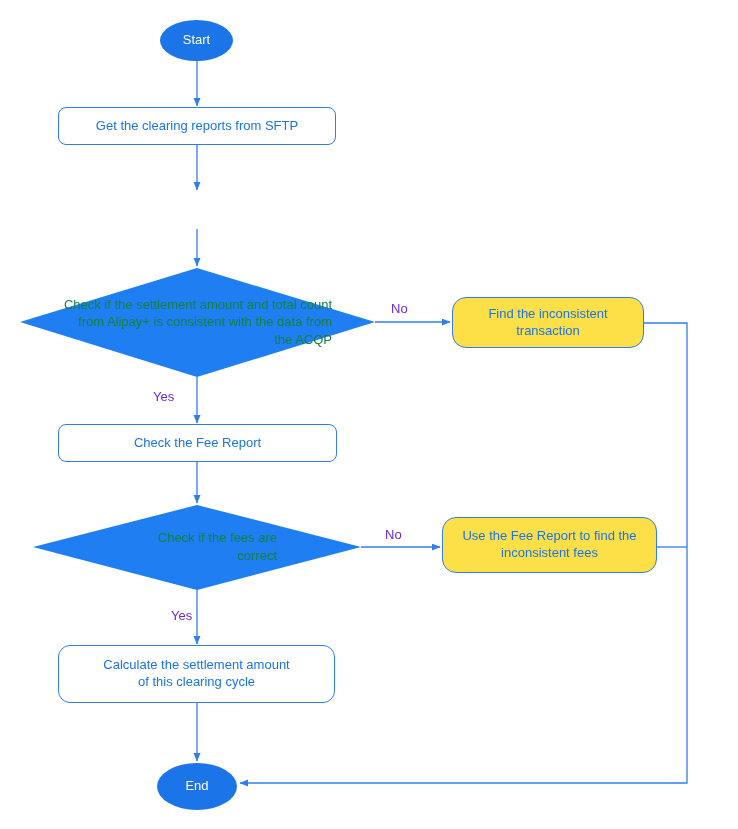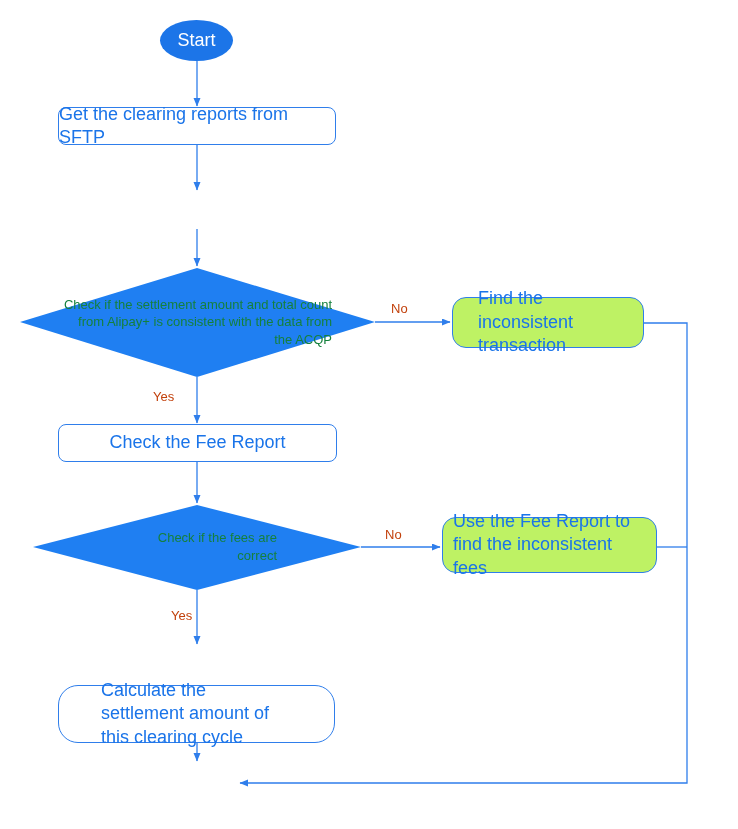--- a/index.html
+++ b/index.html
@@ -14,56 +14,56 @@
   svg.connectors {
     position: absolute;
     left: 0; top: 0;
     width: 738px; height: 829px;
   }
   .node {
     position: absolute;
     display: flex;
     align-items: center;
     justify-content: center;
-    text-align: left;
+    text-align: center;
     box-sizing: border-box;
-    font-size: 18px;
+    font-size: 13px;
     line-height: 1.3;
   }
   .terminator {
     background: #1c75e8;
     color: #ffffff;
     border-radius: 50%;
   }
   .process {
     background: #ffffff;
     border: 1px solid #2f7eeb;
     color: #1a74e9;
     border-radius: 8px;
   }
-  .process.big { border-radius: 20px; margin-top: 40px; }
+  .process.big { border-radius: 12px; }
   .result {
-    background: #bef264;
+    background: #fde047;
     border: 1px solid #2f7eeb;
     color: #1a74e9;
     border-radius: 14px;
   }
   .diamond-text {
     position: absolute;
     display: flex;
     align-items: center;
     justify-content: center;
     text-align: right;
     color: #15803d;
     font-size: 13px;
     line-height: 1.35;
   }
   .edge-label {
     position: absolute;
-    color: #c2410c;
+    color: #6d28d9;
     font-size: 13px;
   }
 </style>
 </head>
 <body>
 
 <div class="canvas">
 
   <svg class="connectors" width="738" height="829" viewBox="0 0 738 829" xmlns="http://www.w3.org/2000/svg">
     <defs>
@@ -85,20 +85,21 @@
 
     <path d="M 644 323 L 687 323 L 687 783 L 240 783" fill="none" stroke="#2f7eeb" stroke-width="1.3" marker-end="url(#arr)"></path>
     <line x1="657" y1="547" x2="687" y2="547" stroke="#2f7eeb" stroke-width="1.3"></line>
 
     <polygon points="197,268 375,322 197,377 20,322" fill="#1f7ff2"></polygon>
     <polygon points="197,505 361,547 197,590 33,547" fill="#1f7ff2"></polygon>
   </svg>
 
   <div class="node terminator" style="left:160px; top:20px; width:73px; height:41px;">Start</div>
 
+  <div class="node terminator" style="left:157px; top:763px; width:80px; height:47px;">End</div>
 
   <div class="node process" style="left:58px; top:107px; width:278px; height:38px;">Get the clearing reports from SFTP</div>
 
 
   <div class="node process" style="left:58px; top:424px; width:279px; height:38px;">Check the Fee Report</div>
 
   <div class="node process big" style="left:58px; top:645px; width:277px; height:58px; padding:0 42px;">Calculate the settlement amount of this clearing cycle</div>
 
   <div class="node result" style="left:452px; top:297px; width:192px; height:51px; padding:0 25px;">Find the inconsistent transaction</div>
 

